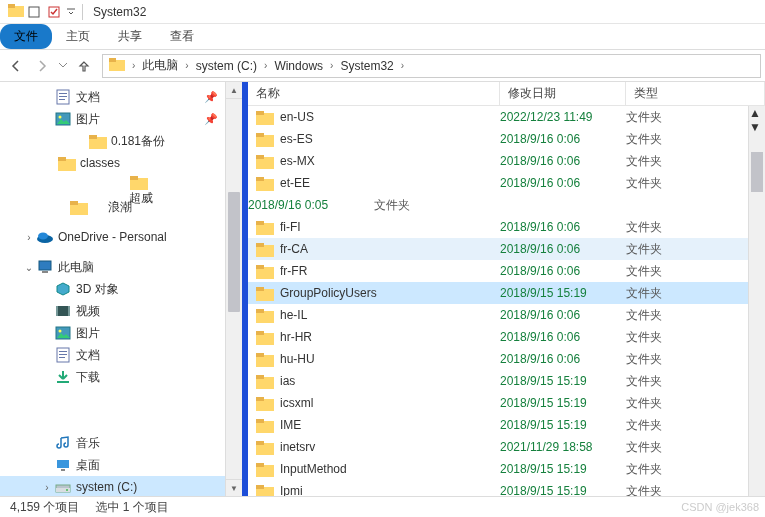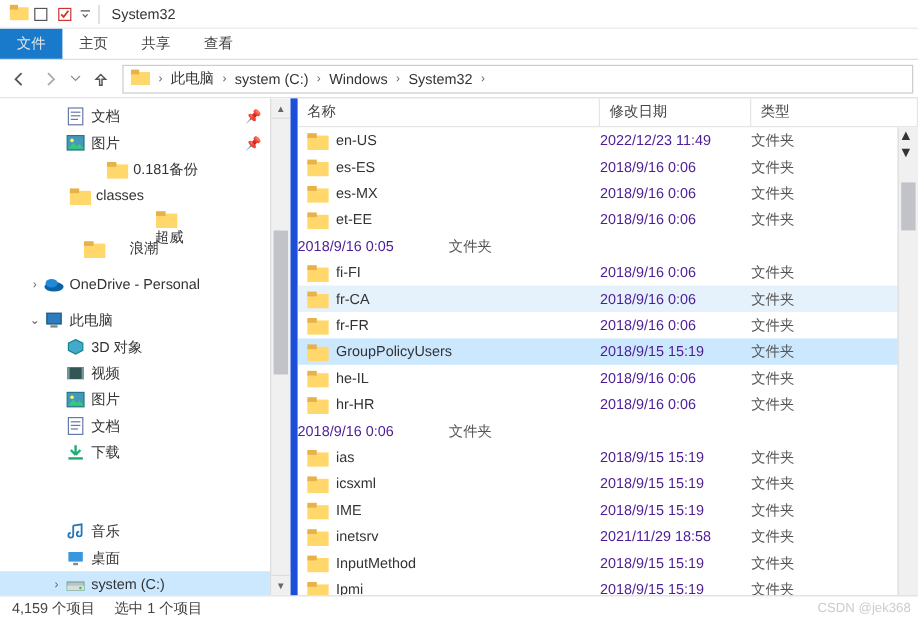--- a/index.html
+++ b/index.html
@@ -6,21 +6,21 @@
     body { background: #fff; font-size: 12px; color: #333; width: 765px; height: 517px; overflow: hidden; position: relative; }
     
     .titlebar { height: 24px; background: #fff; border-bottom: 1px solid #e5e5e5; display: flex; align-items: center; padding: 0 4px; }
     .titlebar .qat-btn { width: 20px; height: 18px; display: flex; align-items: center; justify-content: center; border: 1px solid transparent; }
     .titlebar .folder-icon { margin-left: 4px; }
     .titlebar .divider { width: 1px; height: 16px; background: #ccc; margin: 0 4px; }
     .titlebar .title-text { margin-left: 6px; color: #333; }
     
     .ribbon { height: 26px; display: flex; align-items: stretch; border-bottom: 1px solid #ddd; background: #fff; }
     .ribbon-tab { padding: 0 14px; display: flex; align-items: center; color: #444; cursor: pointer; }
-    .ribbon-tab.file { background: #1979ca; color: #e5e5e5; }
+    .ribbon-tab.file { background: #1979ca; color: #000000; border-radius: 11px; }
     
     .navbar { height: 32px; display: flex; align-items: center; padding: 0 4px; border-bottom: 1px solid #ddd; gap: 2px; }
     .nav-btn { width: 24px; height: 24px; display: flex; align-items: center; justify-content: center; color: #888; cursor: pointer; border-radius: 2px; }
     .nav-btn.enabled { color: #555; }
     .breadcrumb { flex: 1; height: 24px; border: 1px solid #ccc; margin-left: 4px; display: flex; align-items: center; padding: 0 2px; background: #fff; }
     .breadcrumb .bc-icon { margin: 0 4px; }
     .bc-item { padding: 0 4px; color: #333; cursor: pointer; height: 22px; display: flex; align-items: center; }
     .bc-sep { color: #666; padding: 0 3px; font-size: 10px; }
     
     .content { display: flex; height: 414px; position: relative; }
@@ -43,21 +43,21 @@
     .col { padding: 0 8px; display: flex; align-items: center; color: #444; border-right: 1px solid #e5e5e5; cursor: pointer; }
     .col-name { flex: 0 0 252px; }
     .col-date { flex: 0 0 126px; }
     .col-type { flex: 1; }
     
     .rows { overflow: hidden; flex: 1; }
     .row { display: flex; height: 22px; align-items: center; cursor: pointer; }
     .row.hovered { background: #e5f1fb; }
     .row.selected { background: #cce8ff; }
     .cell-name { flex: 0 0 252px; display: flex; align-items: center; padding-left: 8px; }
-    .cell-date { flex: 0 0 126px; color: #4c1d95; }
+    .cell-date { flex: 0 0 126px; color: #15803d; }
     .cell-type { flex: 1; color: #555; }
     .folder-small { width: 18px; height: 16px; margin-right: 6px; }
     
     .statusbar { height: 22px; border-top: 1px solid #ddd; display: flex; align-items: center; padding: 0 10px; color: #444; gap: 16px; }
     .watermark { position: absolute; right: 6px; bottom: 4px; color: #ccc; font-size: 11px; pointer-events: none; }
     
     .main-scroll { position: absolute; right: 0; top: 24px; bottom: 0; width: 17px; background: #f0f0f0; border-left: 1px solid #ddd; }
     .main-scroll .sb-thumb { position: absolute; left: 2px; right: 2px; top: 46px; height: 40px; background: #c2c3c9; }
   </style>
 </head>
@@ -428,20 +428,27 @@
             <span class="folder-small"><svg width="18" height="16">
                 <rect x="0" y="4" width="18" height="12" fill="#ffd76b"></rect>
                 <rect x="0" y="2" width="8" height="4" fill="#e8b24a"></rect>
               </svg></span>
             <span>hr-HR</span>
           </div>
           <div class="cell-date">2018/9/16 0:06</div>
           <div class="cell-type">文件夹</div>
         </div>
         <div class="row">
+          <div class="cell-name">
+            <span class="folder-small"><svg width="18" height="16">
+                <rect x="0" y="4" width="18" height="12" fill="#ffd76b"></rect>
+                <rect x="0" y="2" width="8" height="4" fill="#e8b24a"></rect>
+              </svg></span>
+            <span>hu-HU</span>
+          </div>
           <div class="cell-date">2018/9/16 0:06</div>
           <div class="cell-type">文件夹</div>
         </div>
         <div class="row">
           <div class="cell-name">
             <span class="folder-small"><svg width="18" height="16">
                 <rect x="0" y="4" width="18" height="12" fill="#ffd76b"></rect>
                 <rect x="0" y="2" width="8" height="4" fill="#e8b24a"></rect>
               </svg></span>
             <span>ias</span>

